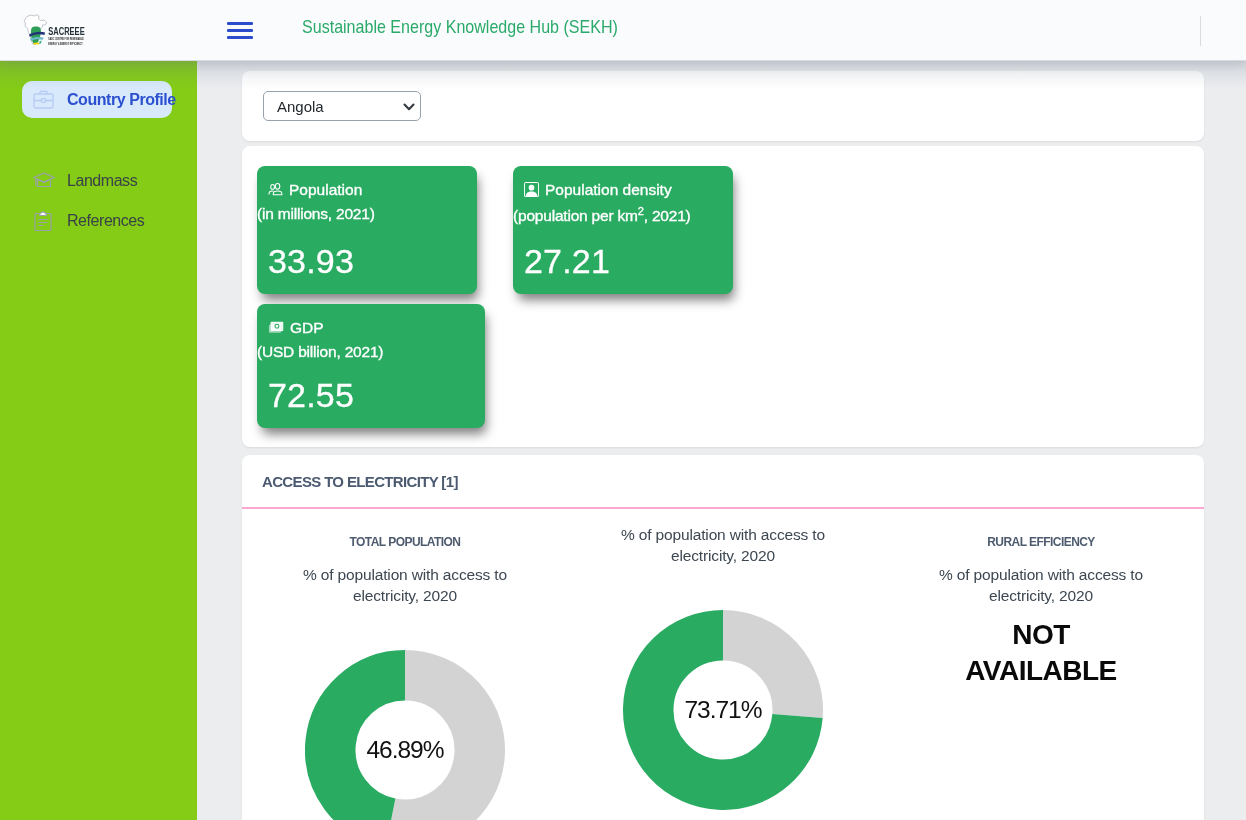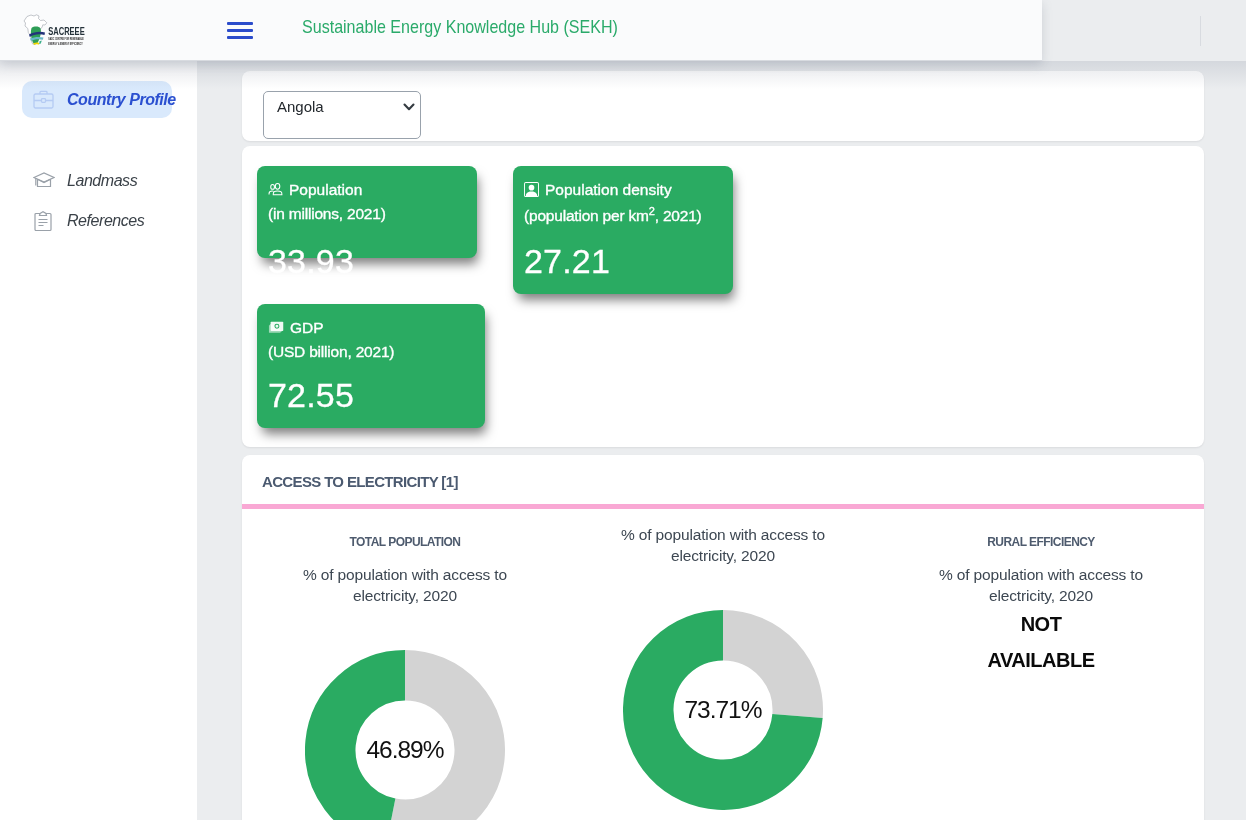--- a/index.html
+++ b/index.html
@@ -1,79 +1,79 @@
 <!DOCTYPE html>
 <html><head>
 <meta charset="utf-8">
 <style>
 * { margin:0; padding:0; box-sizing:border-box; }
 html,body { width:1246px; height:820px; overflow:hidden; background:#ebedef;
   font-family:"Liberation Sans", sans-serif; }
 
-#header { position:absolute; left:0; top:0; width:1042px; height:61px;
+#header { position:absolute; left:0; top:0; width:1246px; height:61px;
   background:#fafbfc; border-bottom:1px solid #d8dbe0;
   box-shadow:0 4px 10px rgba(95,105,125,0.22); z-index:50; }
 #burger span { position:absolute; left:227px; width:26px; height:3px;
   background:#2b4ccb; border-radius:1px; }
 #title { position:absolute; left:302px; top:16px; font-size:19px; font-weight:500;
   color:#2aaa6a; transform:scaleX(0.845); transform-origin:left center; white-space:nowrap; }
 #hdr-div { position:absolute; left:1200px; top:16px; width:1px; height:30px; background:#d8dbe0; }
 
-#sidebar { position:absolute; left:0; top:61px; width:197px; height:759px; background:#ffffff; z-index:10;font-style:italic; }
+#sidebar { position:absolute; left:0; top:61px; width:197px; height:759px; background:#84cc16; z-index:10; }
 .nav-item { position:absolute; left:22px; width:150px; height:37px; border-radius:10px;
   display:flex; align-items:center; }
 .nav-item svg { position:absolute; left:11px; }
 .nav-item .lbl { position:absolute; left:45px; font-size:16px; color:#3a4148; white-space:nowrap; letter-spacing:-0.45px;}
 .nav-item.active { background:#d9e9fc; }
 .nav-item.active .lbl { color:#2b50d0; font-weight:bold; }
 
 #content { position:absolute; left:197px; top:61px; width:1049px; height:759px; background:#ebedef; }
 #topshadow { position:absolute; left:0; top:61px; width:1246px; height:28px;
   background:linear-gradient(to bottom, rgba(110,120,140,0.18), rgba(110,120,140,0)); z-index:20; pointer-events:none;}
 .card { position:absolute; left:242px; background:#fff; border-radius:8px;
   box-shadow:0 1px 2px rgba(0,0,21,0.08); }
 #cardA { top:71px; width:962px; height:70px; }
-#select { position:absolute; left:21px; top:20px; width:158px; height:48px;
+#select { position:absolute; left:21px; top:20px; width:158px; height:30px;
   border:1px solid #99a2ac; border-radius:5px; background:#fff; }
 #select .txt { position:absolute; left:13px; top:6px; font-size:15px; color:#23282d; }
 #cardB { top:146px; width:962px; height:301px; }
 .gcard { position:absolute; background:#2aab62; border-radius:8px; color:#fff;
   box-shadow:3px 8px 11px -2px rgba(0,0,0,0.5); }
 .gcard .line1 { position:absolute; left:11px; top:14.5px; font-size:15.5px; display:flex; align-items:center; -webkit-text-stroke:0.35px #fff; }
 .gcard .line1 svg { margin-right:6px; }
-.gcard .line2 { position:absolute; left:11px; top:39px; font-size:15.5px; letter-spacing:-0.2px; -webkit-text-stroke:0.35px #fff; }
+.gcard .line2 { position:absolute; left:0; top:39px; font-size:15.5px; letter-spacing:-0.2px; -webkit-text-stroke:0.35px #fff; }
 .gcard .num { position:absolute; left:11px; top:75.5px; font-size:34px; letter-spacing:0.2px; -webkit-text-stroke:0.3px #fff; }
 #cardC { top:455px; width:962px; height:500px; }
-#cardC .hdr { position:absolute; left:0; top:0; width:962px; height:54px; border-bottom:5px solid #f9a8d4; }
+#cardC .hdr { position:absolute; left:0; top:0; width:962px; height:54px; border-bottom:2px solid #f9a8d4; }
 #cardC .hdr .t { position:absolute; left:20px; top:18px; font-size:15px; font-weight:bold;
   color:#4b5a70; letter-spacing:-0.65px; }
 .col { position:absolute; top:54px; width:318px; text-align:center; }
 .col .h { font-size:12px; font-weight:bold; color:#4e5b6e; margin-top:26px; letter-spacing:-0.55px;}
 .col .sub { font-size:15.5px; color:#3d4752; line-height:21px; margin-top:15px; letter-spacing:-0.15px; }
 .donut { position:relative; width:200px; height:200px; margin:43.5px auto 0; }
 .donut .pct { position:absolute; left:0; top:0; width:200px; height:200px;
   display:flex; align-items:center; justify-content:center; font-size:24.5px; color:#111; letter-spacing:-1px; }
-.na { font-size:20px; font-weight:bold; color:#0a0a0a; line-height:36px; letter-spacing:-0.5px;}
+.na { font-size:28px; font-weight:bold; color:#0a0a0a; line-height:36px; margin-top:11px; letter-spacing:-0.5px;}
 </style>
 </head>
 <body>
 <div id="topshadow"></div>
 <div id="content"></div>
 
 <div class="card" id="cardA">
   <div id="select">
     <div class="txt">Angola</div>
     <svg style="position:absolute;right:4px;top:8px" width="14" height="14" viewBox="0 0 14 14">
         <path d="M2.5 4.5 L7 9.2 L11.5 4.5" fill="none" stroke="#343b41" stroke-width="2.1" stroke-linecap="round" stroke-linejoin="round"></path>
       </svg>
   </div>
 </div>
 
 <div class="card" id="cardB">
-  <div class="gcard" style="left:15px; top:20px; width:220px; height:92px;">
+  <div class="gcard" style="left:15px; top:20px; width:220px; height:128px;">
     <div class="line1"><svg width="15" height="15" viewBox="0 0 16 16" fill="none" stroke="#ffffff" stroke-width="1.1">
           <ellipse cx="4.9" cy="5.2" rx="2" ry="2.6"></ellipse>
           <path d="M1.1 13.3 v-0.8 c0-1.8 1.5-2.8 3.4-2.8 c0.6 0 1.1 0.1 1.6 0.3"></path>
           <ellipse cx="10.2" cy="4.6" rx="2.4" ry="3.1"></ellipse>
           <path d="M5.6 13.5 v-0.8 c0-1.9 1.9-3 4.6-3 s4.6 1.1 4.6 3 v0.8 z"></path>
         </svg>Population</div>
     <div class="line2">(in millions, 2021)</div>
     <div class="num">33.93</div>
   </div>
   <div class="gcard" style="left:255px; top:20px; width:220px; height:128px;margin-left:16px;">

